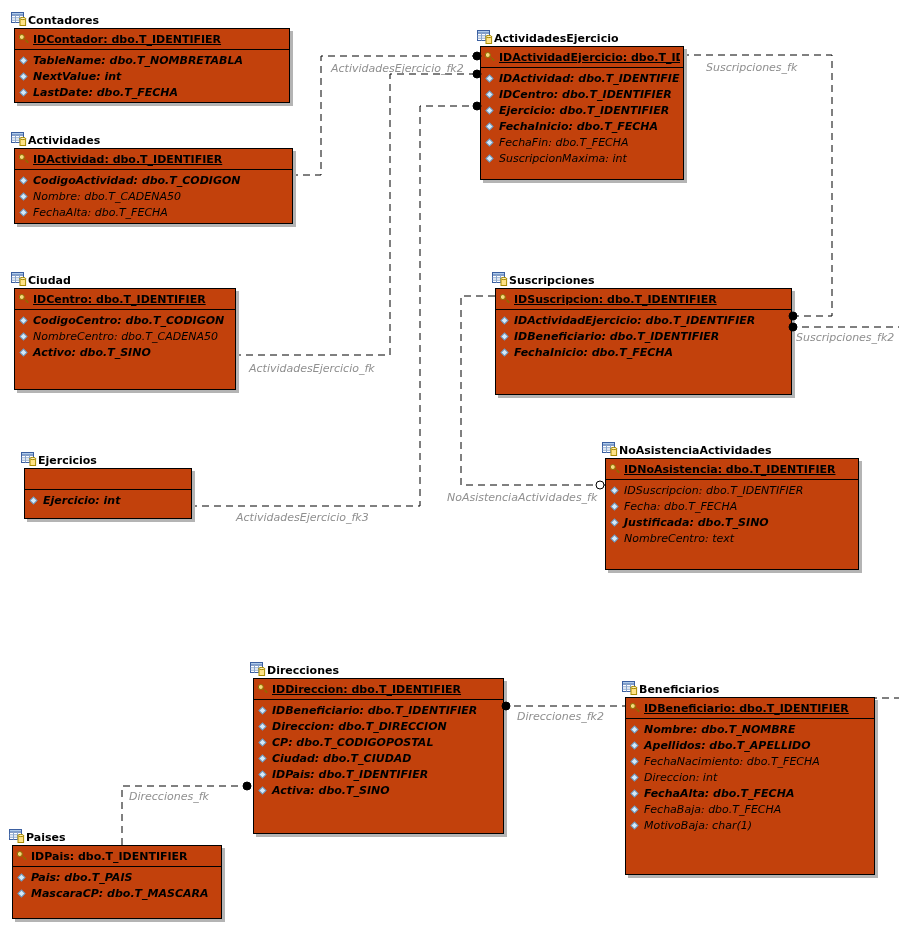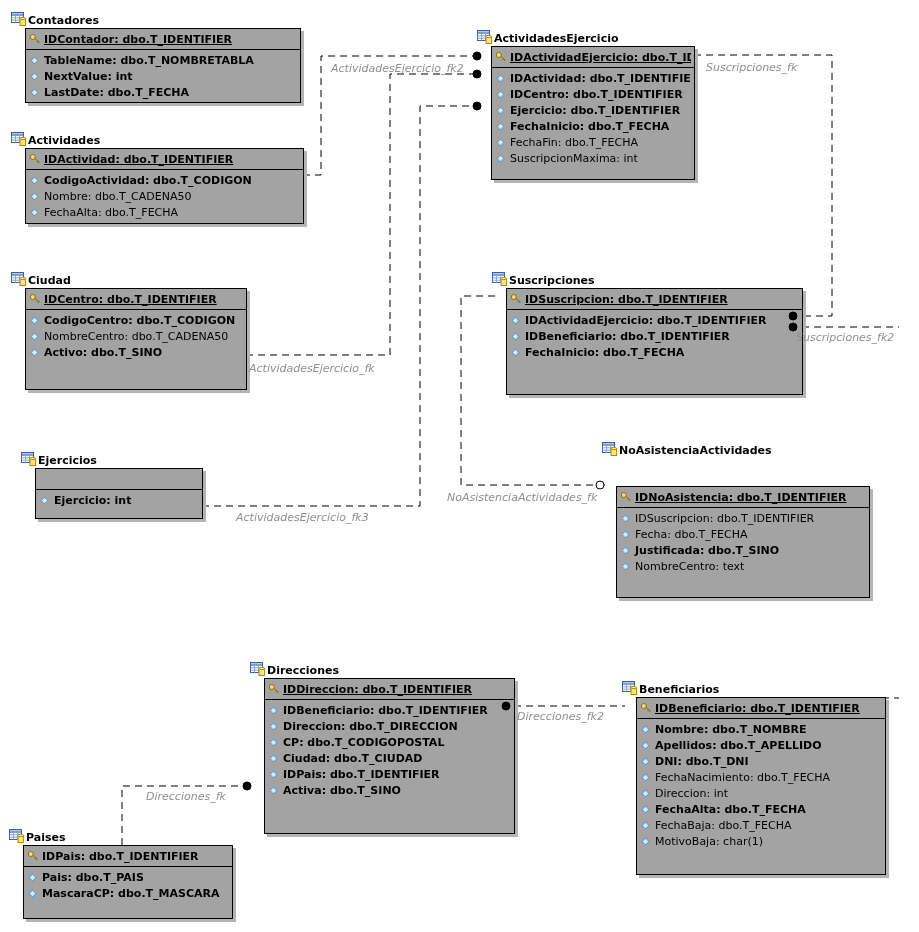--- a/index.html
+++ b/index.html
@@ -5,24 +5,24 @@
   html,body{margin:0;padding:0;background:#fff;}
   #canvas{position:relative;width:899px;height:932px;background:#ffffff;
           font-family:"DejaVu Sans",sans-serif;overflow:hidden;}
   svg.layer{position:absolute;left:0;top:0;}
   #lines-layer{z-index:1;}
   #markers-layer{z-index:4;pointer-events:none;}
   .entity-wrap{position:absolute;z-index:2;}
   .entity-title{position:absolute;left:-3px;top:-20px;display:flex;align-items:flex-end;
                 white-space:nowrap;font-weight:bold;font-size:11px;color:#000;}
   .entity-title .tbl-ic{margin-right:1px;position:relative;top:3px;}
-  .entity-box{position:absolute;left:11px;top:0;background:#a3a3a3;border:1px solid #000;
+  .entity-box{position:absolute;left:0;top:0;background:#c2410c;border:1px solid #000;
               box-shadow:3px 3px 0 #b4b4b4;overflow:hidden;}
   .pk-section{border-bottom:1px solid #000;padding:2px 3px 2px 3px;min-height:16px;}
-  .fields-section{padding:2px 3px 0 3px;}
+  .fields-section{padding:2px 3px 0 3px;font-style:italic;}
   .row{display:flex;align-items:center;height:16px;white-space:nowrap;overflow:hidden;
        font-size:11px;color:#000;}
   .row .ic{flex:0 0 15px;display:flex;align-items:center;}
   .row.bold .lbl{font-weight:bold;}
   .row.pk .lbl{font-weight:bold;}
   .row.pk.underline .lbl{text-decoration:underline;}
   .rel-label{position:absolute;z-index:3;font-size:11px;font-style:italic;
              color:#8f8f8f;white-space:nowrap;}
 </style>
 </head>
@@ -390,21 +390,21 @@
               <rect x="0.5" y="1.5" width="12" height="2.6" fill="#aecaeb" stroke="#3b5fa0"></rect>
               <line x1="0.5" y1="6.8" x2="12.5" y2="6.8" stroke="#89a6cc"></line>
               <line x1="0.5" y1="9.2" x2="12.5" y2="9.2" stroke="#89a6cc"></line>
               <line x1="4.5" y1="4.1" x2="4.5" y2="11.5" stroke="#89a6cc"></line>
               <line x1="8.5" y1="4.1" x2="8.5" y2="11.5" stroke="#89a6cc"></line>
               <rect x="9" y="7.5" width="5.6" height="7" fill="#ffe285" stroke="#a98b00"></rect>
               <ellipse cx="11.8" cy="7.5" rx="2.8" ry="1.1" fill="#fff0b8" stroke="#a98b00"></ellipse>
             </svg></span>
       <span class="entity-name">NoAsistenciaActividades</span>
     </div>
-    <div class="entity-box" style="width: 252px; height: 110px; margin-top: 28px;">
+    <div class="entity-box" style="width: 252px; height: 110px;">
       <div class="pk-section">
             <div class="row pk underline">
               <span class="ic">
                 <svg width="12" height="12" viewBox="0 0 12 12">
                   <g stroke="#8a7100" fill="#f5d97e">
                     <circle cx="3.8" cy="4" r="2.5"></circle>
                     <path d="M5.8 5.4 L10.4 9.1 M8.7 7.7 L7.6 9.1 M10 8.8 L9 10.1" fill="none"></path>
                   </g>
                 </svg>
               </span>
@@ -566,28 +566,20 @@
               </span>
               <span class="lbl">Nombre: dbo.T_NOMBRE</span>
             </div>
             <div class="row bold">
               <span class="ic">
                 <svg width="11" height="11" viewBox="0 0 11 11">
                   <rect x="3" y="3" width="5" height="5" transform="rotate(45 5.5 5.5)" fill="#d6e9f8" stroke="#6d9cc4"></rect>
                 </svg>
               </span>
               <span class="lbl">Apellidos: dbo.T_APELLIDO</span>
-            </div>
-            <div class="row bold">
-              <span class="ic">
-                <svg width="11" height="11" viewBox="0 0 11 11">
-                  <rect x="3" y="3" width="5" height="5" transform="rotate(45 5.5 5.5)" fill="#d6e9f8" stroke="#6d9cc4"></rect>
-                </svg>
-              </span>
-              <span class="lbl">DNI: dbo.T_DNI</span>
             </div>
             <div class="row">
               <span class="ic">
                 <svg width="11" height="11" viewBox="0 0 11 11">
                   <rect x="3" y="3" width="5" height="5" transform="rotate(45 5.5 5.5)" fill="#d6e9f8" stroke="#6d9cc4"></rect>
                 </svg>
               </span>
               <span class="lbl">FechaNacimiento: dbo.T_FECHA</span>
             </div>
             <div class="row">
@@ -676,21 +668,21 @@
   </div>
 </div>
   <div id="labels-layer">
       <div class="rel-label" style="left: 331px; top: 62px;">ActividadesEjercicio_fk2</div>
       <div class="rel-label" style="left: 249px; top: 362px;">ActividadesEjercicio_fk</div>
       <div class="rel-label" style="left: 236px; top: 511px;">ActividadesEjercicio_fk3</div>
       <div class="rel-label" style="left: 706px; top: 61px;">Suscripciones_fk</div>
       <div class="rel-label" style="left: 796px; top: 331px;">Suscripciones_fk2</div>
       <div class="rel-label" style="left: 447px; top: 491px;">NoAsistenciaActividades_fk</div>
       <div class="rel-label" style="left: 517px; top: 710px;">Direcciones_fk2</div>
-      <div class="rel-label" style="left: 146px; top: 790px; font-style: italic;">Direcciones_fk</div>
+      <div class="rel-label" style="left: 129px; top: 790px; font-style: italic;">Direcciones_fk</div>
     </div>
   <svg id="markers-layer" class="layer" width="919" height="932">
       <circle cx="477" cy="56" r="4" fill="#000000" stroke="#000000"></circle>
       <circle cx="477" cy="74" r="4" fill="#000000" stroke="#000000"></circle>
       <circle cx="477" cy="106" r="4" fill="#000000" stroke="#000000"></circle>
       <circle cx="793" cy="316" r="4" fill="#000000" stroke="#000000"></circle>
       <circle cx="793" cy="327" r="4" fill="#000000" stroke="#000000"></circle>
       <circle cx="600" cy="485" r="4" fill="#ffffff" stroke="#000000"></circle>
       <circle cx="506" cy="706" r="4" fill="#000000" stroke="#000000"></circle>
       <circle cx="247" cy="786" r="4" fill="#000000" stroke="#000000"></circle>

